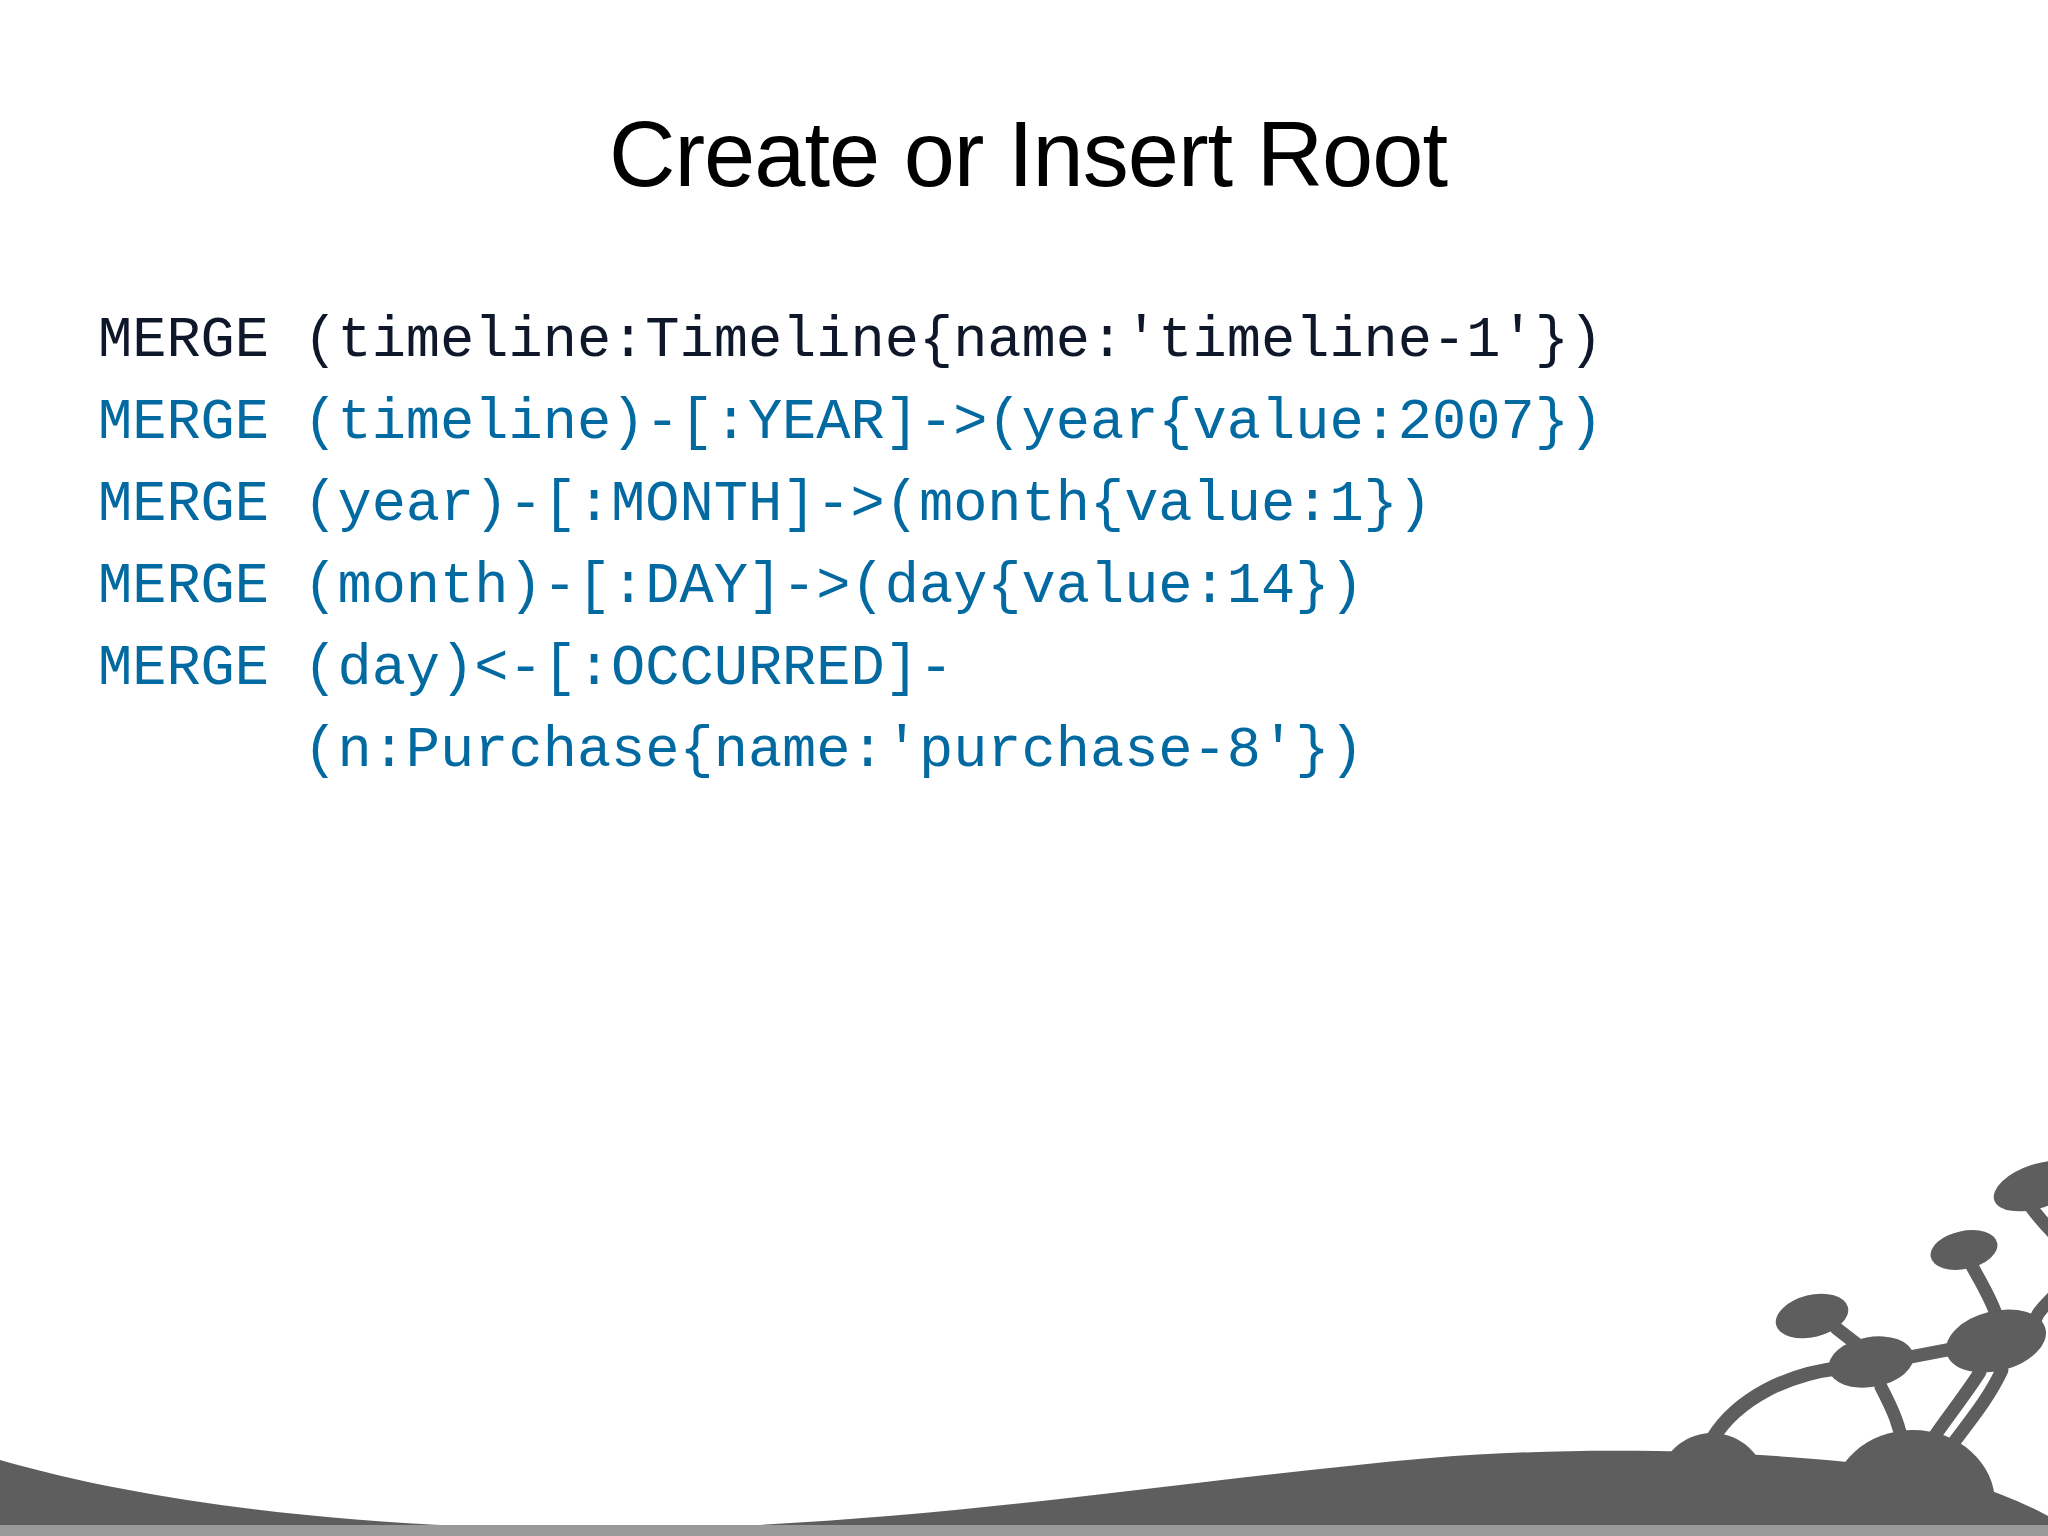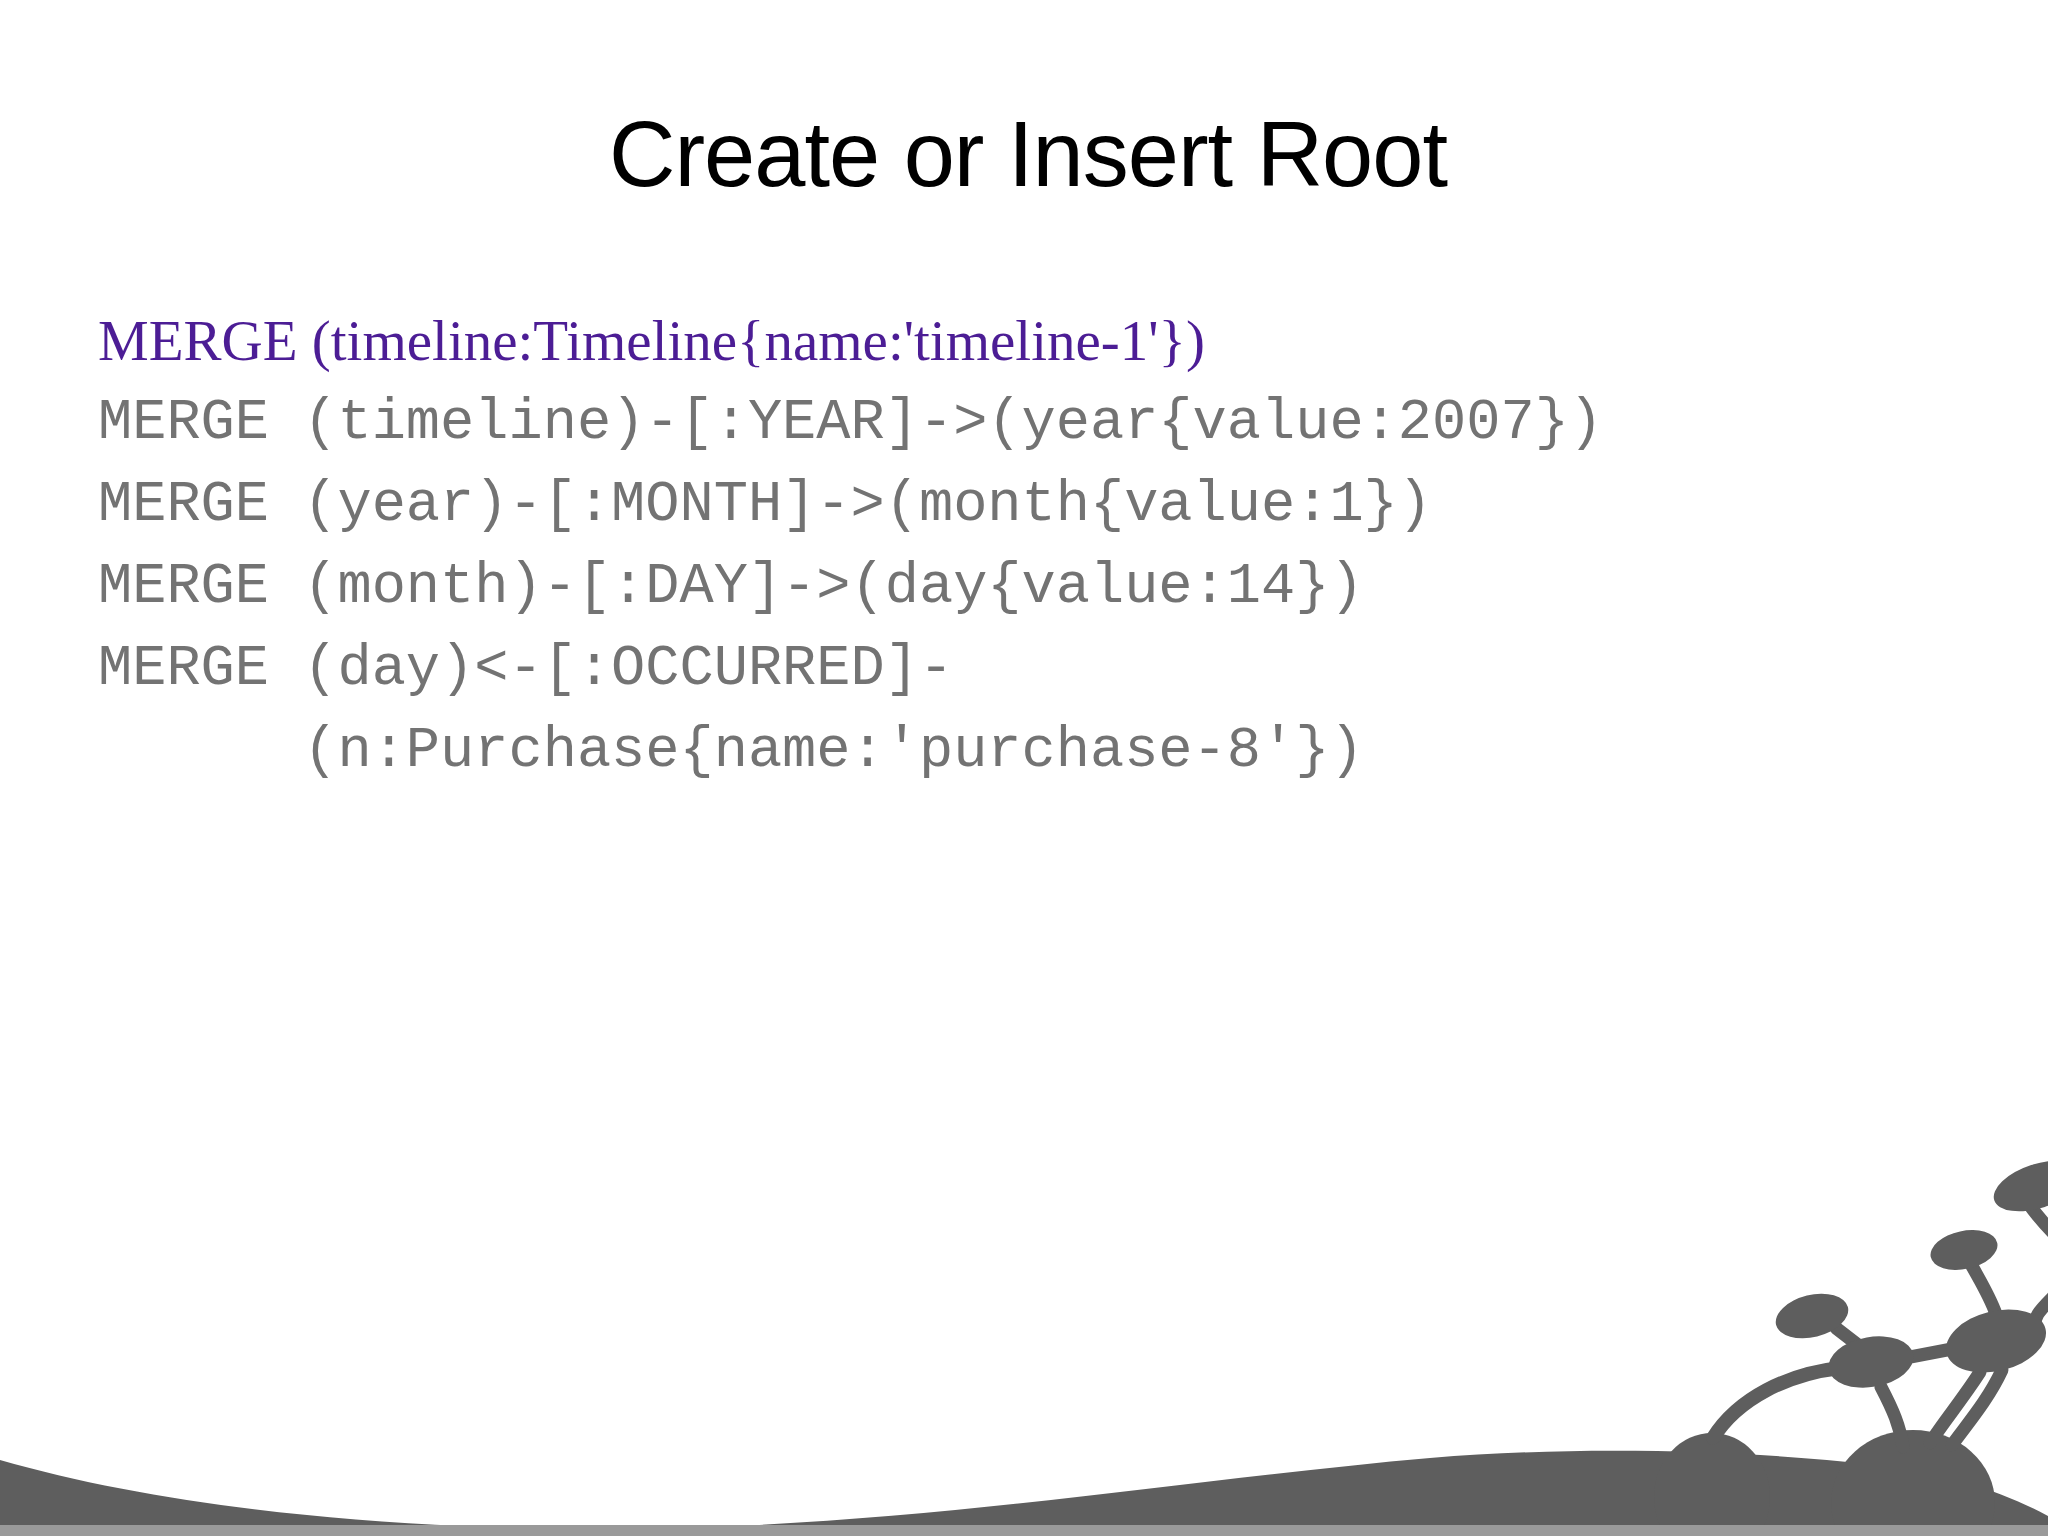--- a/index.html
+++ b/index.html
@@ -35,22 +35,22 @@
     right: 40px;
   }
   .code .line {
     height: 82px;
     line-height: 82px;
     font-family: "Liberation Mono", "DejaVu Sans Mono", monospace;
     font-size: 57px;
     white-space: pre;
     letter-spacing: 0;
   }
-  .code .line.active { color: #4c1d95; font-weight: 500; font-family: Liberation Serif, serif; }
-  .code .line.muted  { color: #737373; }
+  .code .line.active { color: #0f172a; font-weight: 500; }
+  .code .line.muted  { color: #0369a1; }
   .decoration {
     position: absolute;
     left: 0;
     top: 0;
     width: 2048px;
     height: 1536px;
     pointer-events: none;
   }
   .footer-strip {
     position: absolute;

